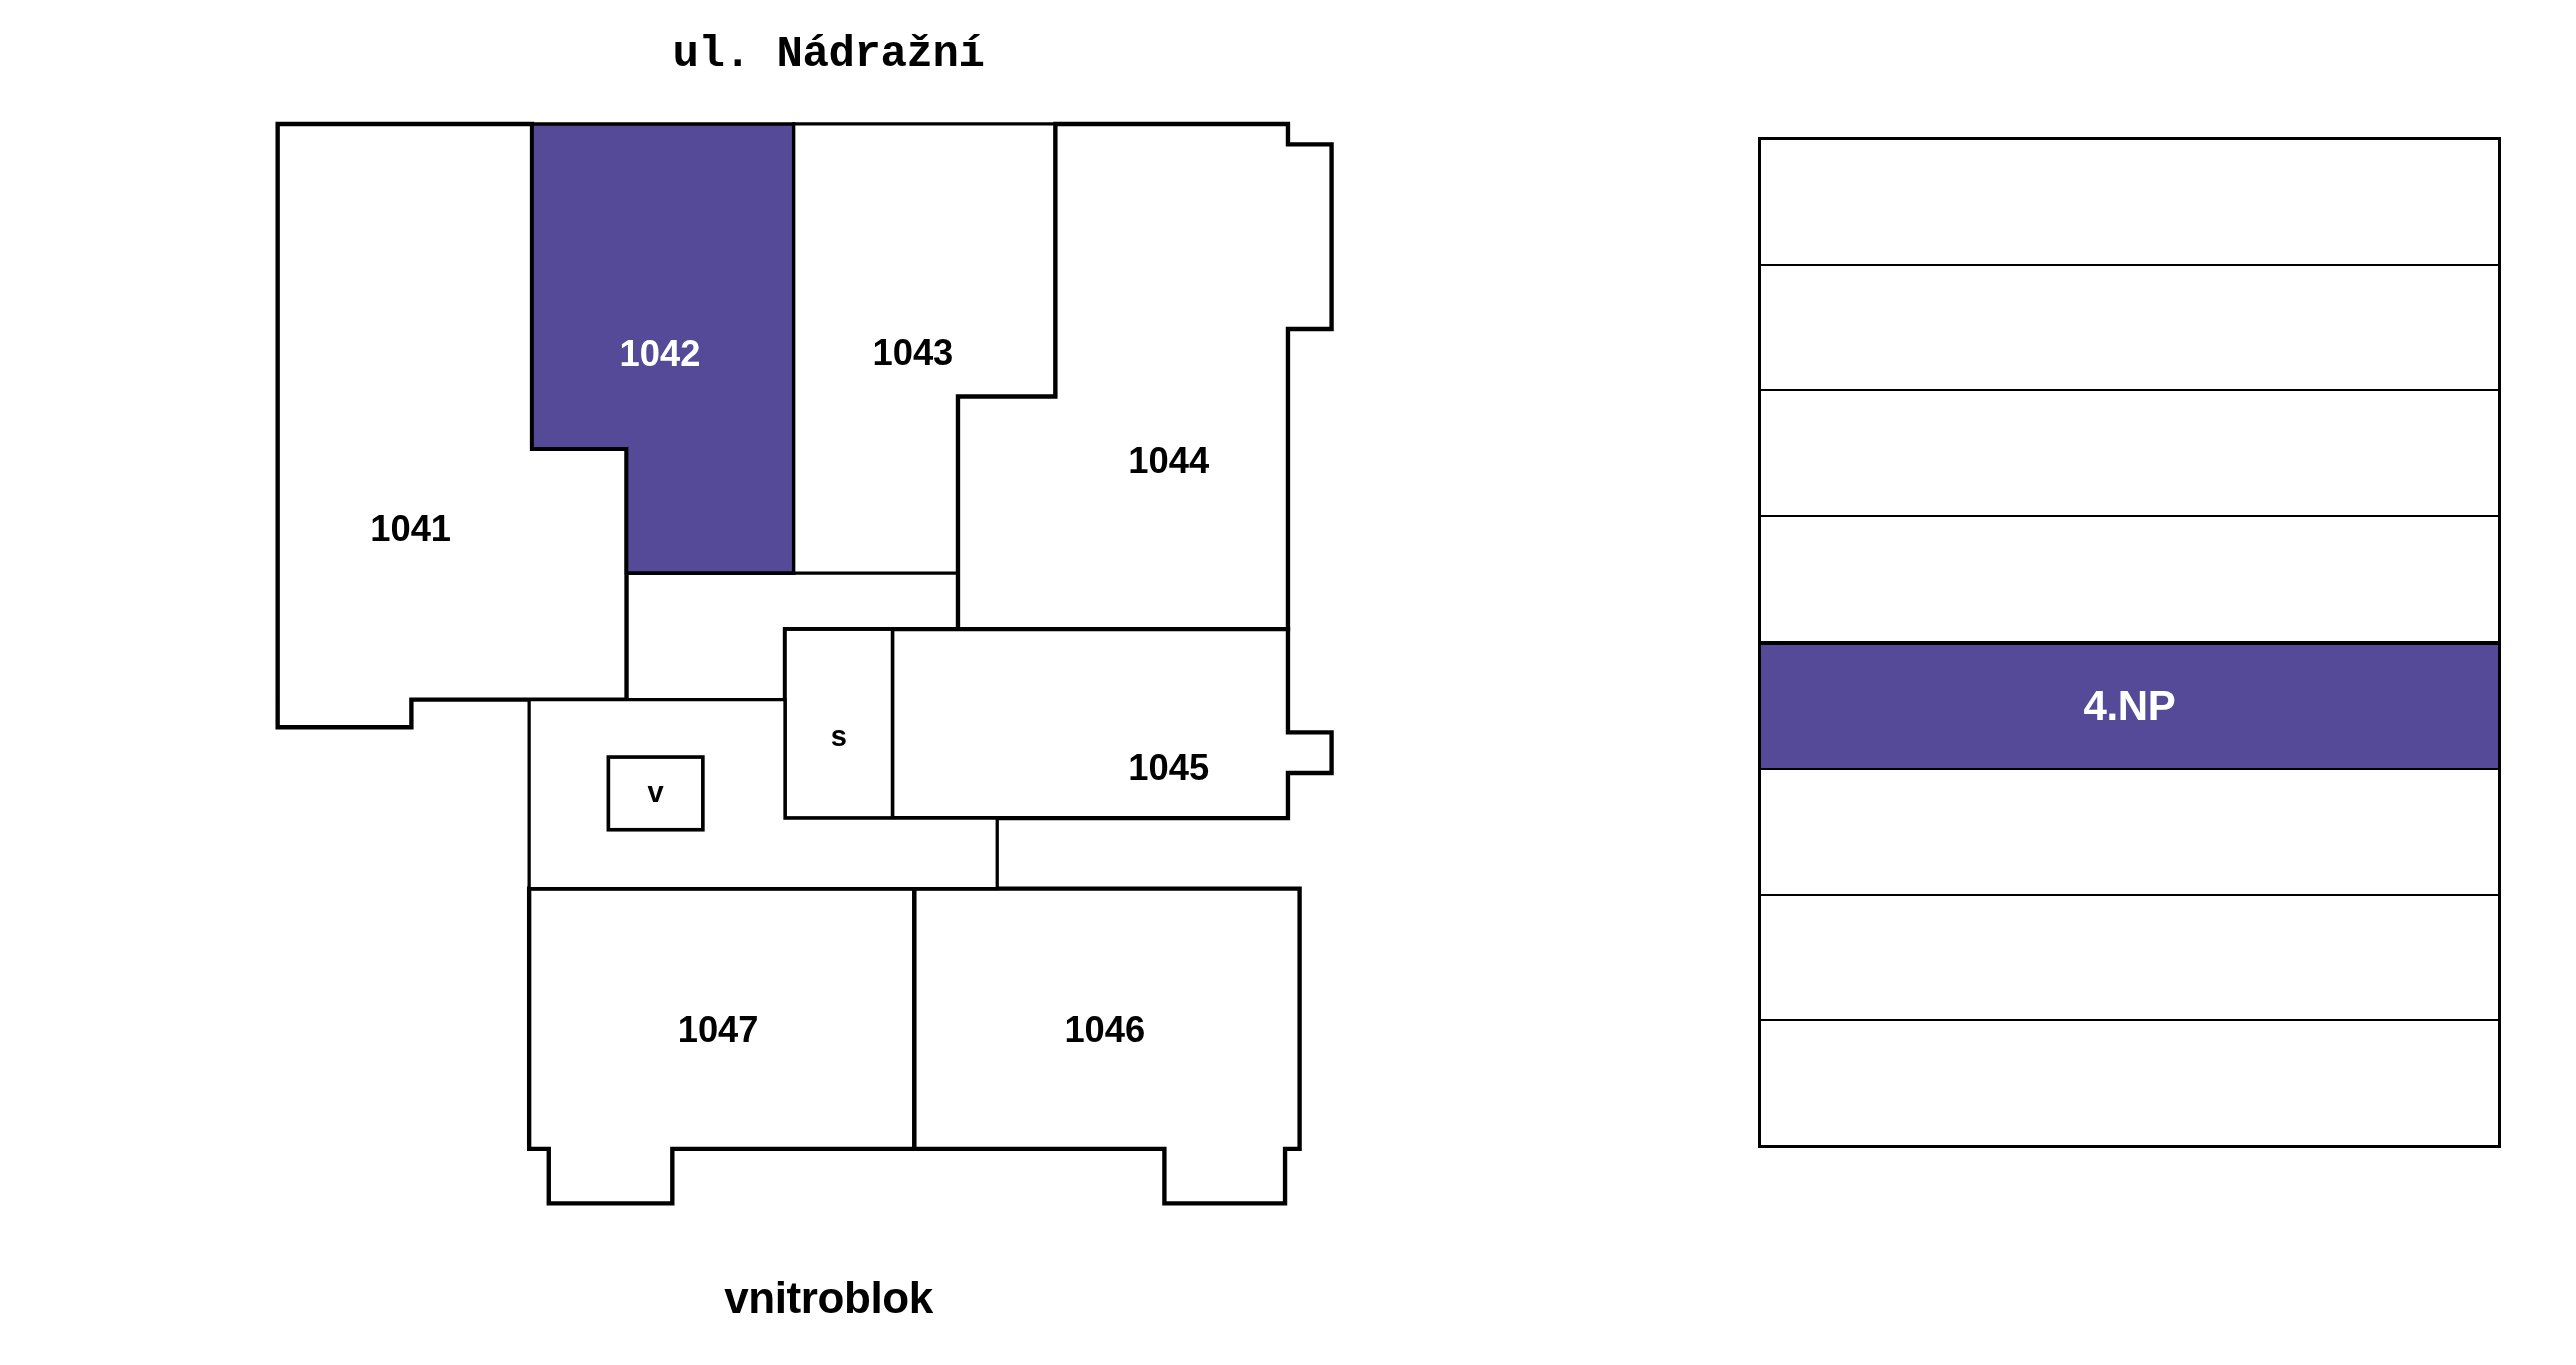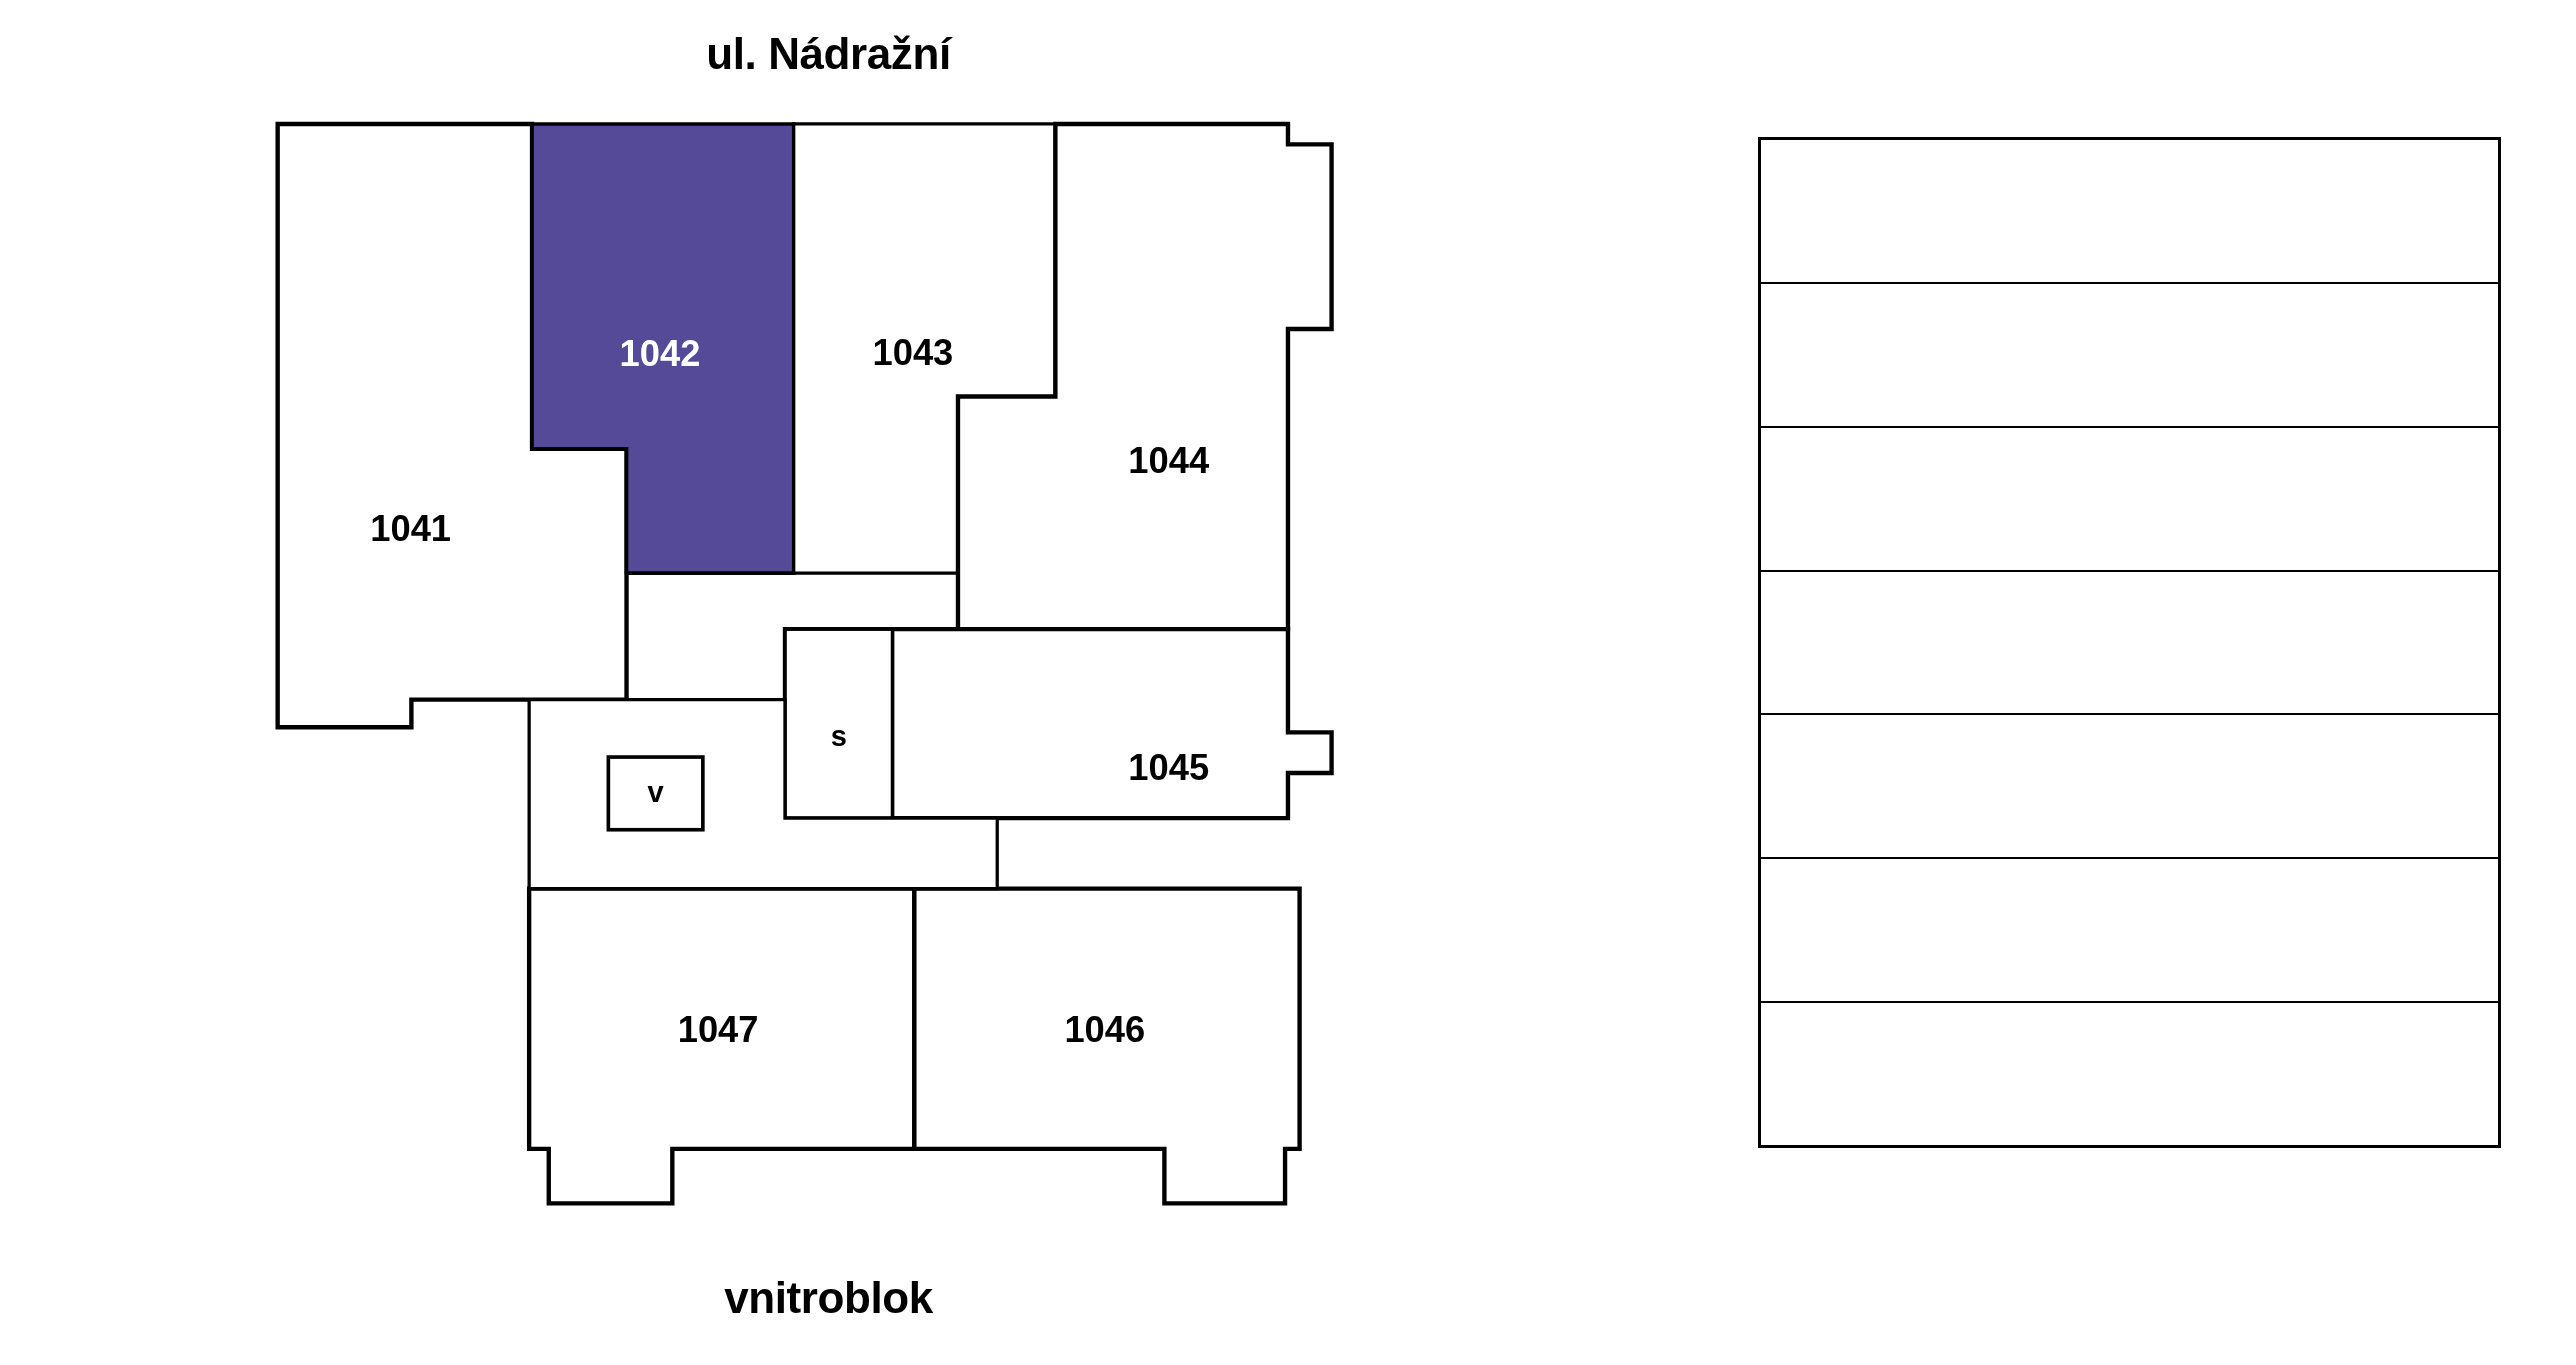--- a/index.html
+++ b/index.html
@@ -26,21 +26,21 @@
   .street-label {
     position: absolute;
     font-size: 44px;
     font-weight: 700;
     color: #000000;
     letter-spacing: -0.4px;
     white-space: nowrap;
     text-align: center;
     width: 727px;
   }
-  #street-top   { left: 465px; top: 29px; }
+  #street-top   { left: 465px; top: 29px; font-family: Liberation Mono, monospace; }
   #street-bottom{ left: 465px; top: 1236px; margin-top: 37px; }
 
   
   .plan-svg {
     position: absolute;
     left: 0;
     top: 0;
   }
   .wall-outer {
     fill: none;
@@ -178,20 +178,23 @@
     </div>
     <div class="floor-band">
       
     </div>
     <div class="floor-band">
       
     </div>
     <div class="floor-band">
       
     </div>
+    <div class="floor-band active">
+      <span class="floor-band-label">4.NP</span>
+    </div>
     <div class="floor-band">
       
     </div>
     <div class="floor-band">
       
     </div>
     <div class="floor-band">
       
     </div>
   </div>

